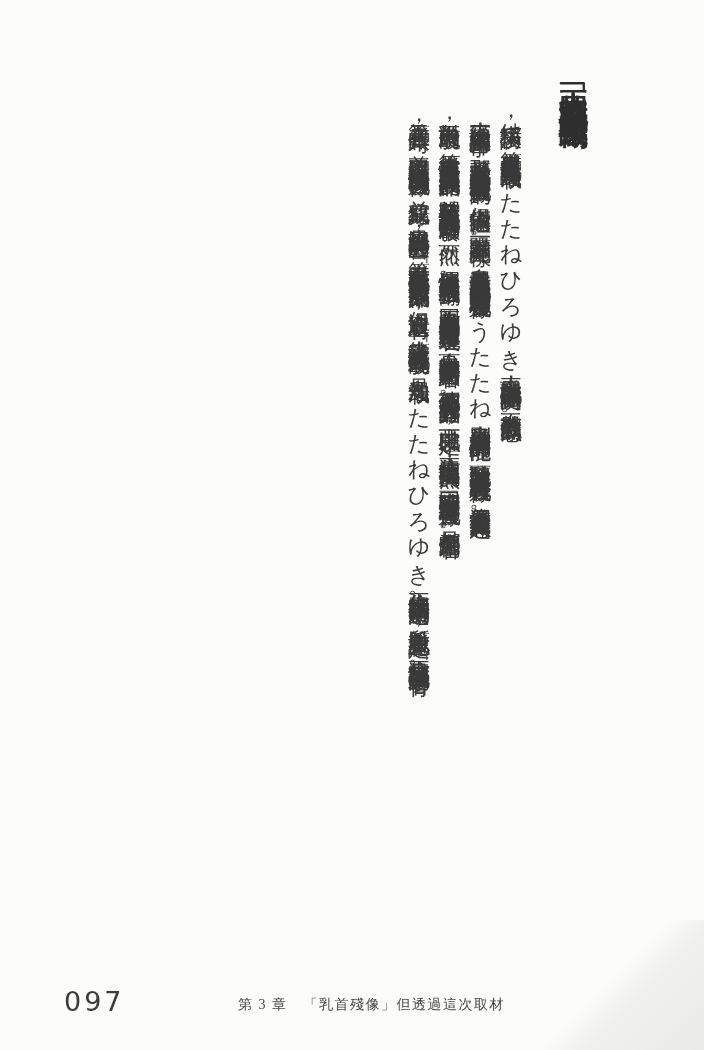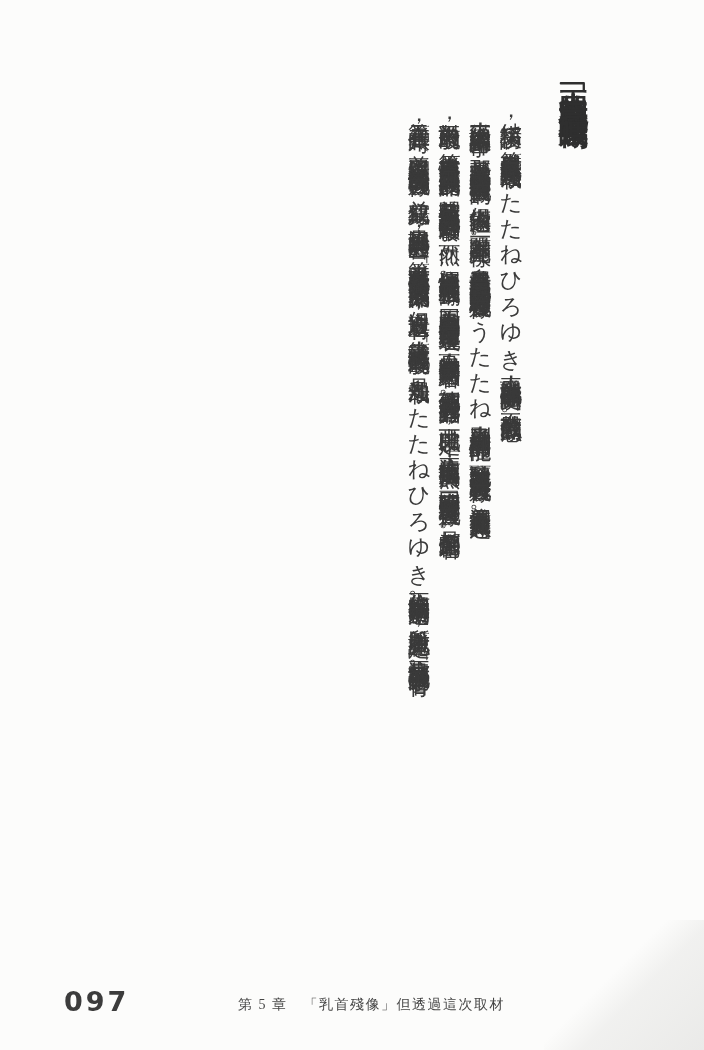--- a/index.html
+++ b/index.html
@@ -51,21 +51,21 @@
     text-indent: 1em;
     margin: 0;
   }
 
   
   .page-number {
     position: absolute;
     left: 64px;
     top: 986px;
     font-family: "DejaVu Sans", "Liberation Sans", sans-serif;
-    font-weight: 700;
+    font-weight: 400;
     font-size: 27px;
     letter-spacing: 3px;
     color: #3c3c3c;
   }
   .chapter-footer {
     position: absolute;
     left: 238px;
     top: 996px;
     font-size: 14px;
     letter-spacing: 1.5px;
@@ -100,18 +100,18 @@
   <div class="body-text">
     <p>結束採訪後，筆者感覺自己就像親眼見證了奧浩哉和うたたねひろゆき兩人發現乳首殘像的歷史瞬間，不禁有股強烈的感動。</p>
     <p>從兩人的訪談中揭露了一件事，那就是兩人雖然都是憑自己的努力摸索出「乳首殘像」的，但摸索的途徑、著眼點卻完全不一樣。奧浩哉是為了尋找讓巨乳搖晃起來更真實的新動線才想到「乳首殘像」。うたたね則是為了運用漸層網點的可能性，讓乳頭的質感看起來更美而想出「乳首殘像」。這個差異著實令人深感興趣。</p>
     <p>對於兩人的發現，筆者原本曾懷疑兩人可能曾以某種形式見過彼此的作品，並明確又或是無意識地從另一方的作品得到啟發。然而，這個懷疑最後在好的意義上被推翻了。因為兩人都是在自己剛出道的時候就運用了這種表現，而且從實際的創作時間點來看，他們都不可能先看過對方的作品。由此可以確定，這兩位作家真的是出於偶然，同時得到天啟而創造了「乳首殘像」，都是完全的原創者。</p>
     <p>筆者在二〇〇八年時，曾（主要以網路）追蹤過奧浩哉氏的「乳首殘像」，並寫成紀錄。也許是因為那時的影響，筆者一直以為「乳首殘像」的發明是奧浩哉氏一人完成的偉業。但透過這次取材，筆者確認了「乳首殘像」的發現，是奧浩哉和うたたねひろゆき兩位作家幾乎在同時期創造的。所以筆者在此認定，這兩位都是「乳首殘像」的孕育者。</p>
   </div>
 
   <div class="page-number">097</div>
 
   <div class="chapter-footer">
-    <span class="chapter-label">第 5 章</span><span>「乳首殘像」但透過這次取材</span>
+    <span class="chapter-label">第 3 章</span><span>「乳首殘像」但透過這次取材</span>
   </div>
 
   <div class="page-curl-shadow"></div>
 
 </div>
 
 </body></html>

